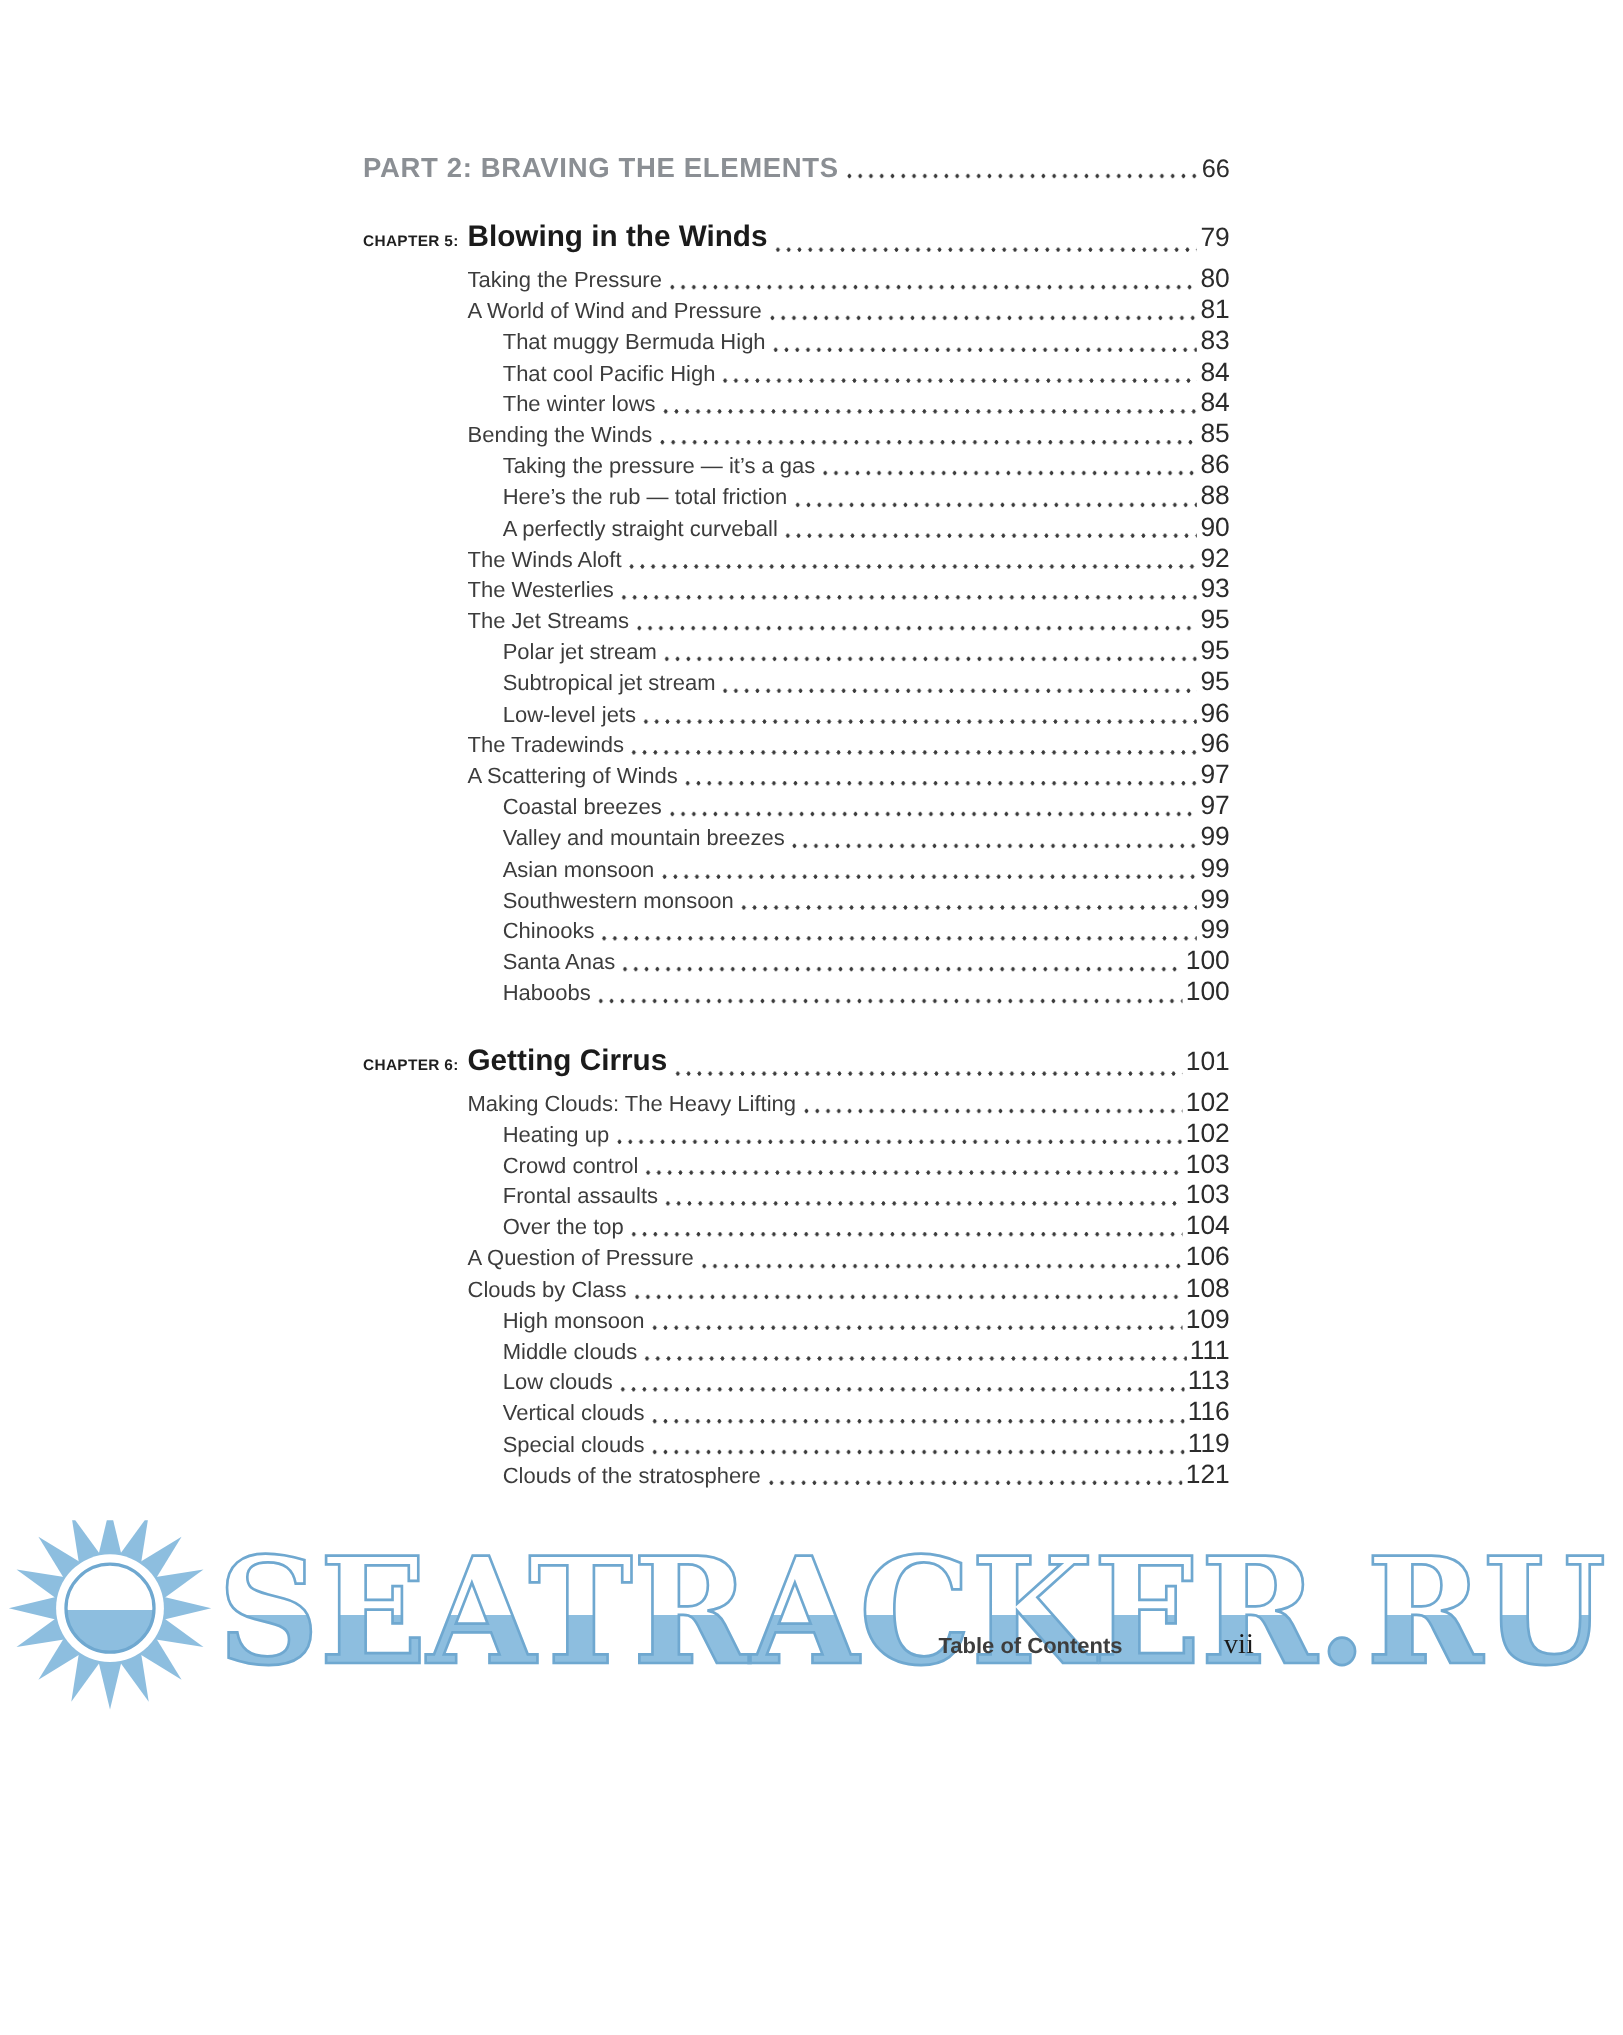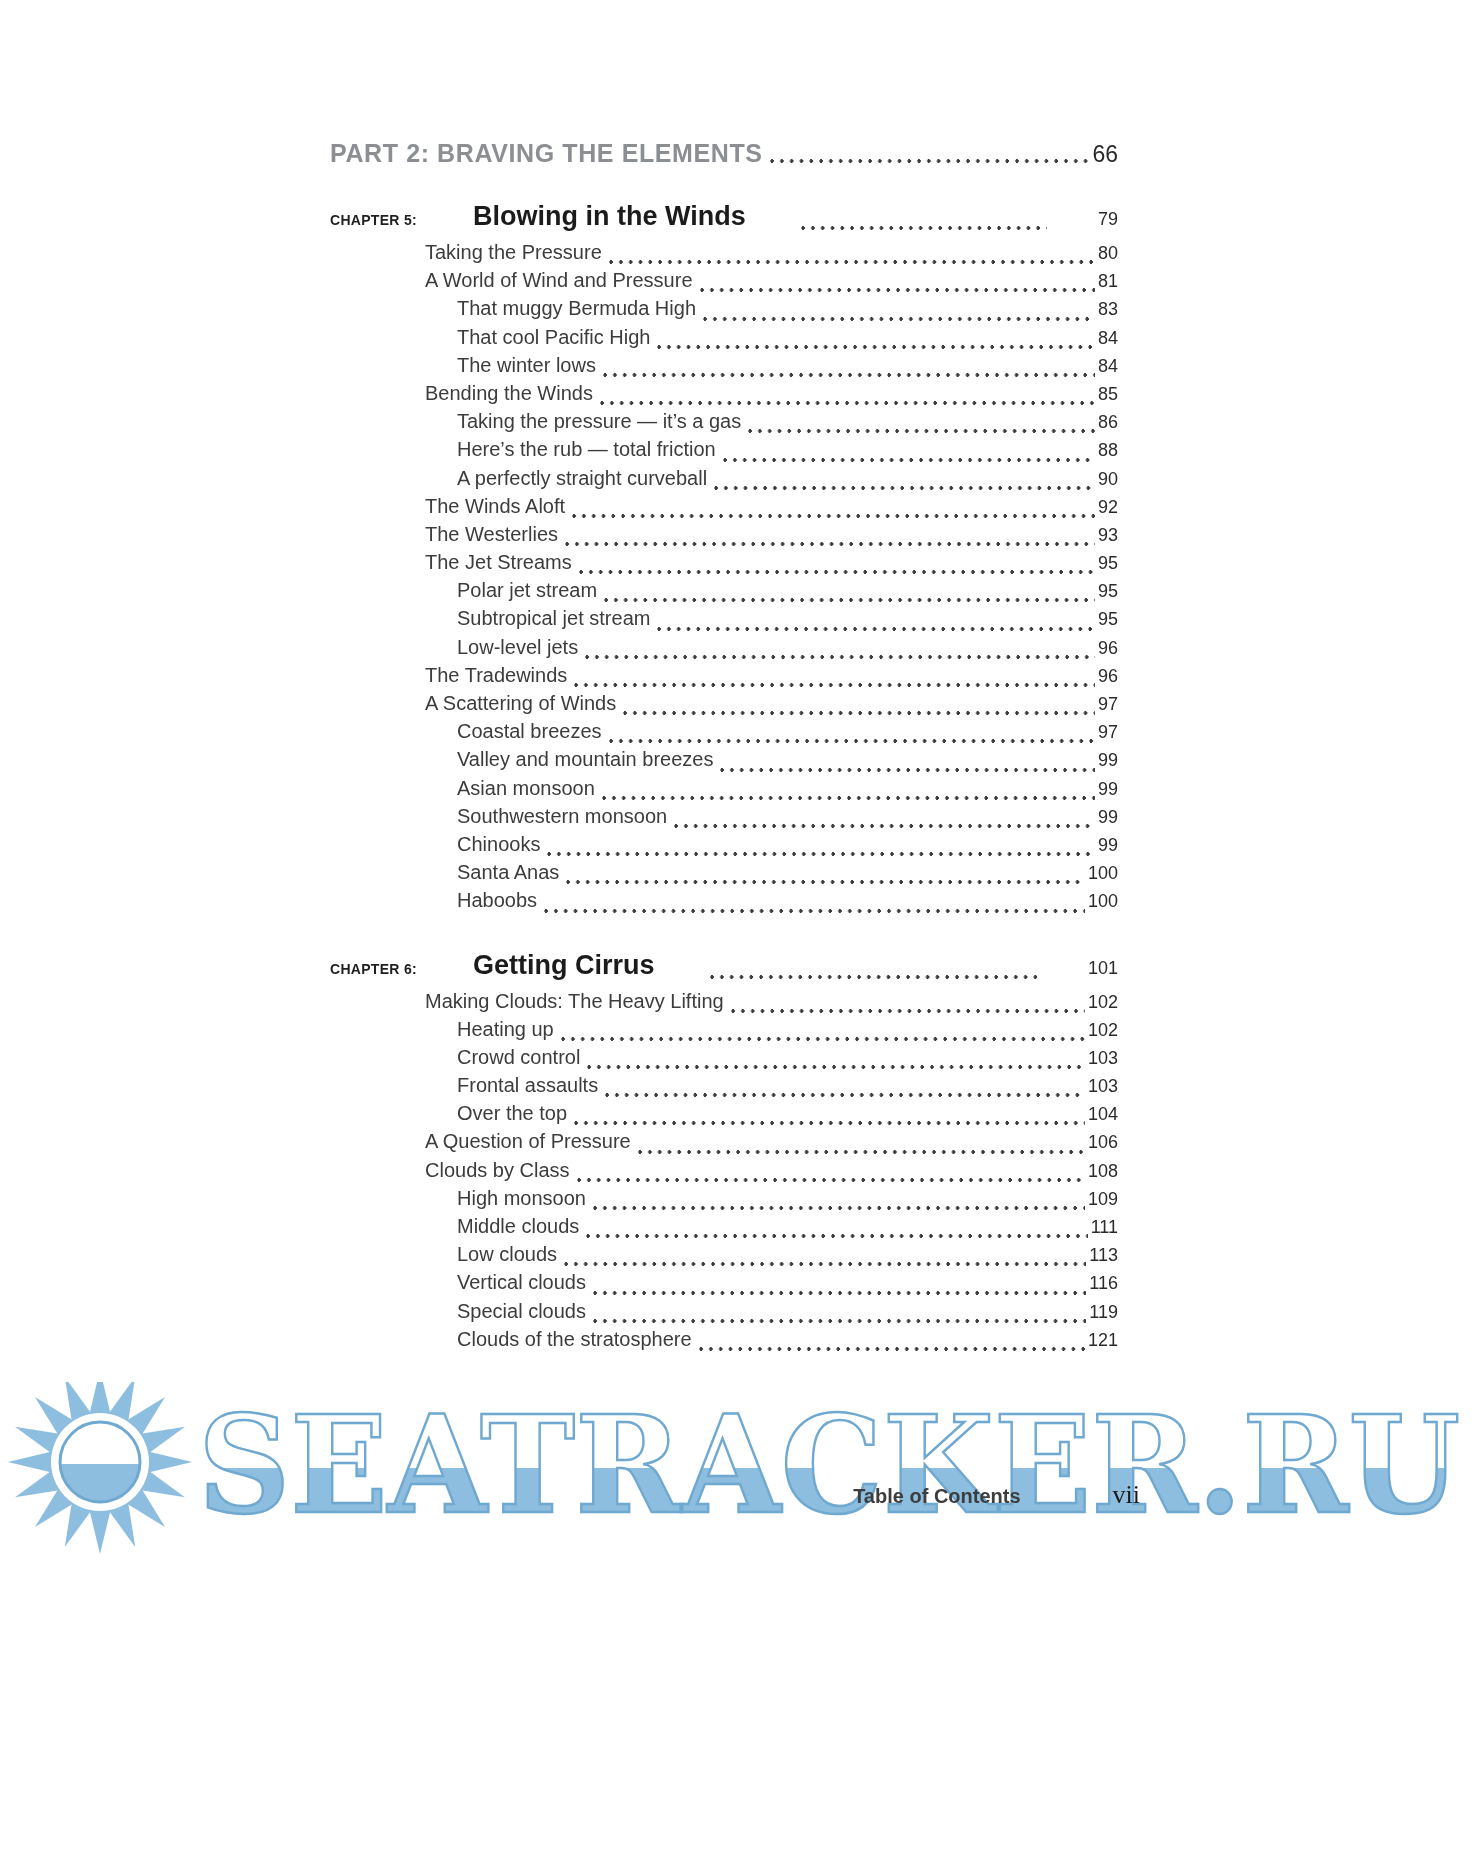--- a/index.html
+++ b/index.html
@@ -27,34 +27,34 @@
     background-repeat:repeat-x;
   }
   .part-row{line-height:30px;margin-bottom:20px;}
   .part-title{
     font-size:25px;font-weight:bold;color:#8b8f94;letter-spacing:.6px;
   }
   .part-page{font-size:23px;color:#2b2b2b;}
   .part-row .dots{margin-bottom:6px;}
 
   .chapter{margin-top:30px;}
-  .chapter-title-row{line-height:34px;margin-bottom:4px;gap:48px;}
+  .chapter-title-row{line-height:34px;margin-bottom:4px;}
   .chapter-label{
     flex:0 0 95px;width:95px;
     font-size:14px;font-weight:bold;color:#1f1f1f;letter-spacing:.3px;
   }
   .chapter-title{font-size:27px;font-weight:bold;color:#1b1b1b;}
   .chapter-title-row .dots{margin-bottom:7px;}
   .chapter-page{font-size:21px;color:#2b2b2b;font-weight:normal;}
 
   .entry{height:28.2px;font-size:20px;color:#3c3c3c;}
   .entry.level-1{padding-left:95px;}
   .entry.level-2{padding-left:127px;}
   .entry-label{white-space:nowrap;}
-  .page-num{font-size:18px;color:#2b2b2b;}
+  .page-num{font-size:24px;color:#2b2b2b;}
 
   .watermark{
     position:absolute;left:0;top:1382px;width:1475px;height:180px;
     z-index:2;pointer-events:none;
   }
   .footer{
     position:absolute;top:1480px;right:335px;
     display:flex;align-items:baseline;gap:48px;z-index:3;
   }
   .footer-label{font-size:20px;font-weight:bold;color:#3d3d3d;}

